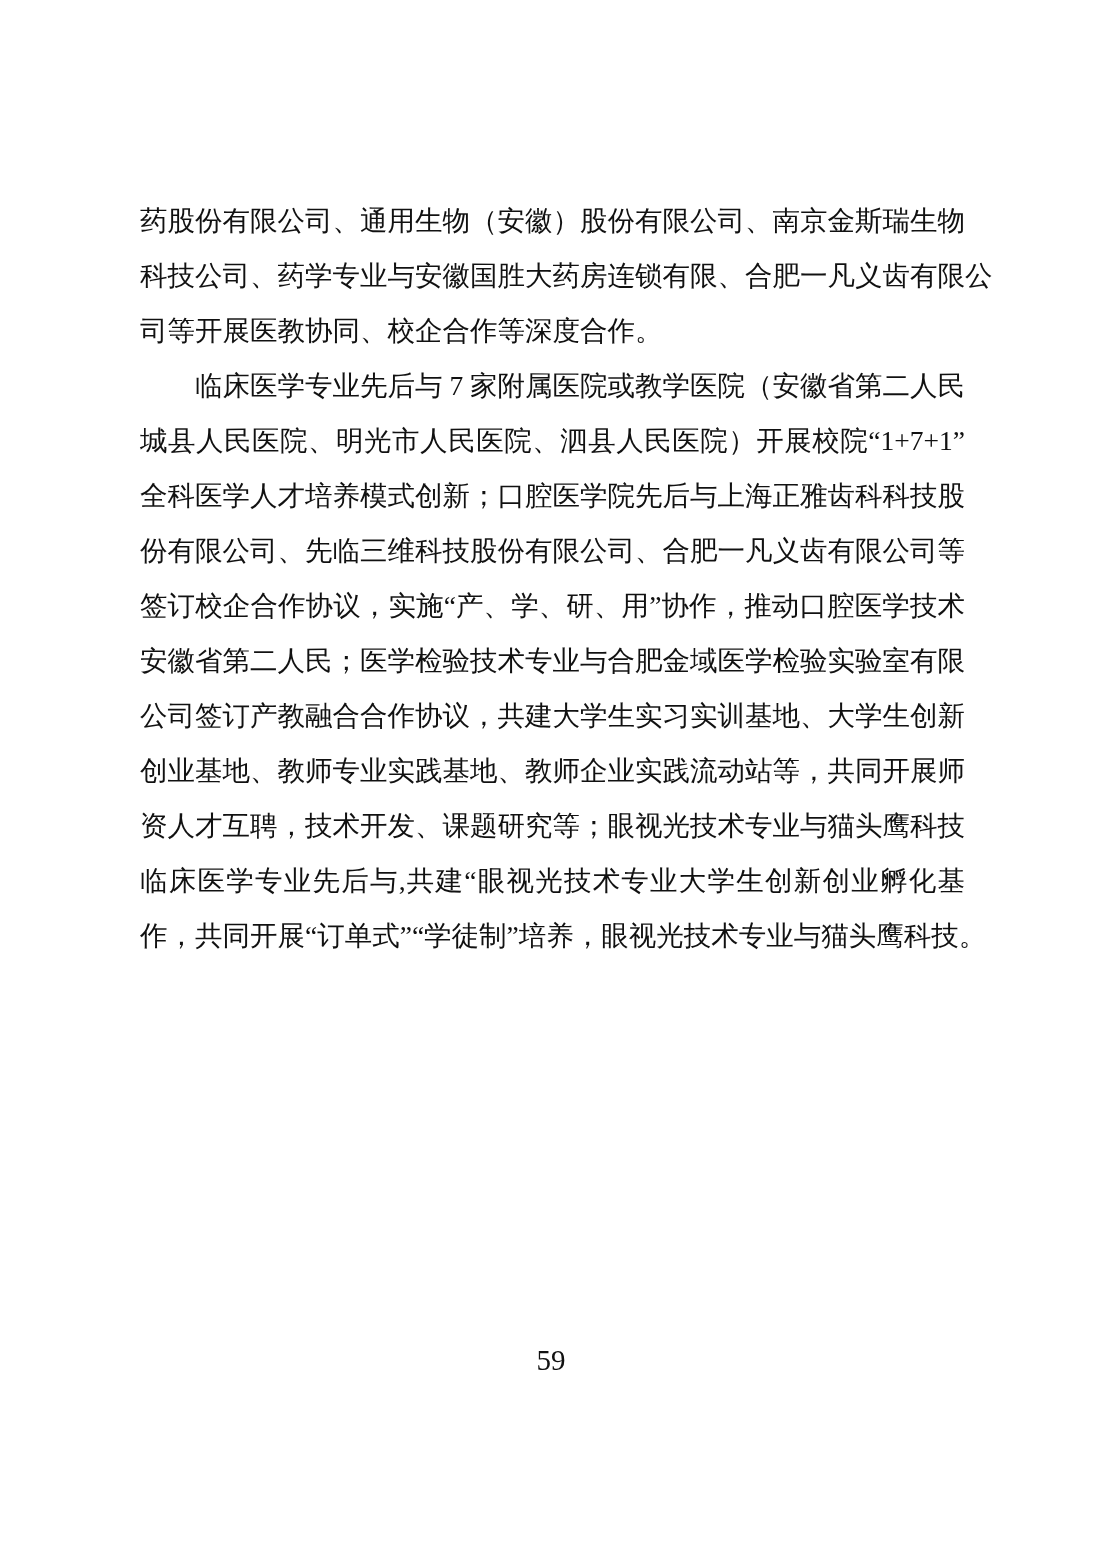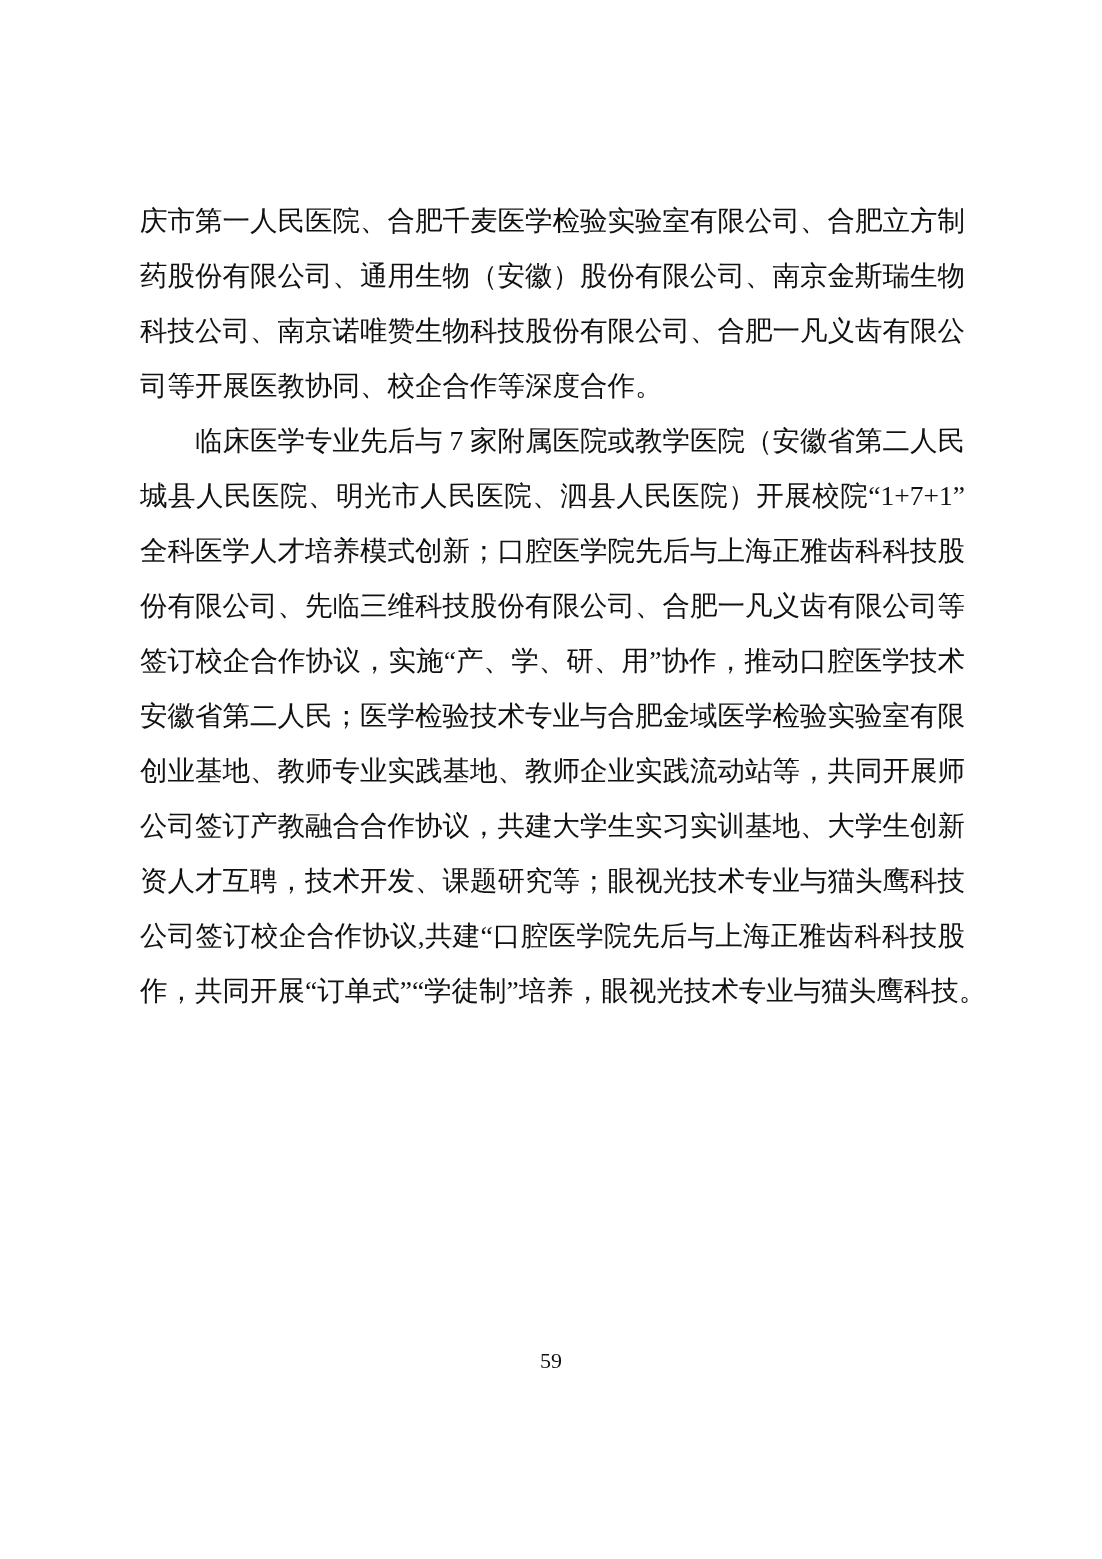--- a/index.html
+++ b/index.html
@@ -37,50 +37,49 @@
   }
   .text-line.indent {
     padding-left: 55px;
   }
   .page-number {
     position: absolute;
     top: 1338px;
     left: 0;
     width: 1102px;
     text-align: center;
-    font-size: 22px;
+    font-size: 29px;
     line-height: 45px;
     color: #111111;
   }
 </style>
 </head>
 <body>
 
 <div class="page">
 
   <div class="text-block">
 
     <div>
-      <div class="text-line">庆市第一人民医院、合肥千麦医学检验实验室有限公司、合肥立方制</div>
       <div class="text-line">药股份有限公司、通用生物（安徽）股份有限公司、南京金斯瑞生物</div>
-      <div class="text-line">科技公司、南京诺唯赞生物科技股份有限公司、合肥一凡义齿有限公</div>
+      <div class="text-line">科技公司、药学专业与安徽国胜大药房连锁有限、合肥一凡义齿有限公</div>
       <div class="text-line para-end">司等开展医教协同、校企合作等深度合作。</div>
     </div>
 
     <div>
       <div class="text-line indent">临床医学专业先后与 7 家附属医院或教学医院（安徽省第二人民</div>
       <div class="text-line">城县人民医院、明光市人民医院、泗县人民医院）开展校院“1+7+1”</div>
       <div class="text-line">全科医学人才培养模式创新；口腔医学院先后与上海正雅齿科科技股</div>
       <div class="text-line">份有限公司、先临三维科技股份有限公司、合肥一凡义齿有限公司等</div>
       <div class="text-line">签订校企合作协议，实施“产、学、研、用”协作，推动口腔医学技术</div>
       <div class="text-line">安徽省第二人民；医学检验技术专业与合肥金域医学检验实验室有限</div>
+      <div class="text-line">公司签订产教融合合作协议，共建大学生实习实训基地、大学生创新</div>
       <div class="text-line">创业基地、教师专业实践基地、教师企业实践流动站等，共同开展师</div>
-      <div class="text-line">公司签订产教融合合作协议，共建大学生实习实训基地、大学生创新</div>
       <div class="text-line">资人才互聘，技术开发、课题研究等；眼视光技术专业与猫头鹰科技</div>
-      <div class="text-line">公司签订校企合作协议,共建“口腔医学院先后与上海正雅齿科科技股</div>
+      <div class="text-line">临床医学专业先后与,共建“眼视光技术专业大学生创新创业孵化基</div>
       <div class="text-line para-end">作，共同开展“订单式”“学徒制”培养，眼视光技术专业与猫头鹰科技。</div>
     </div>
 
   </div>
 
   <div class="page-number">59</div>
 
 </div>
 
 </body></html>

